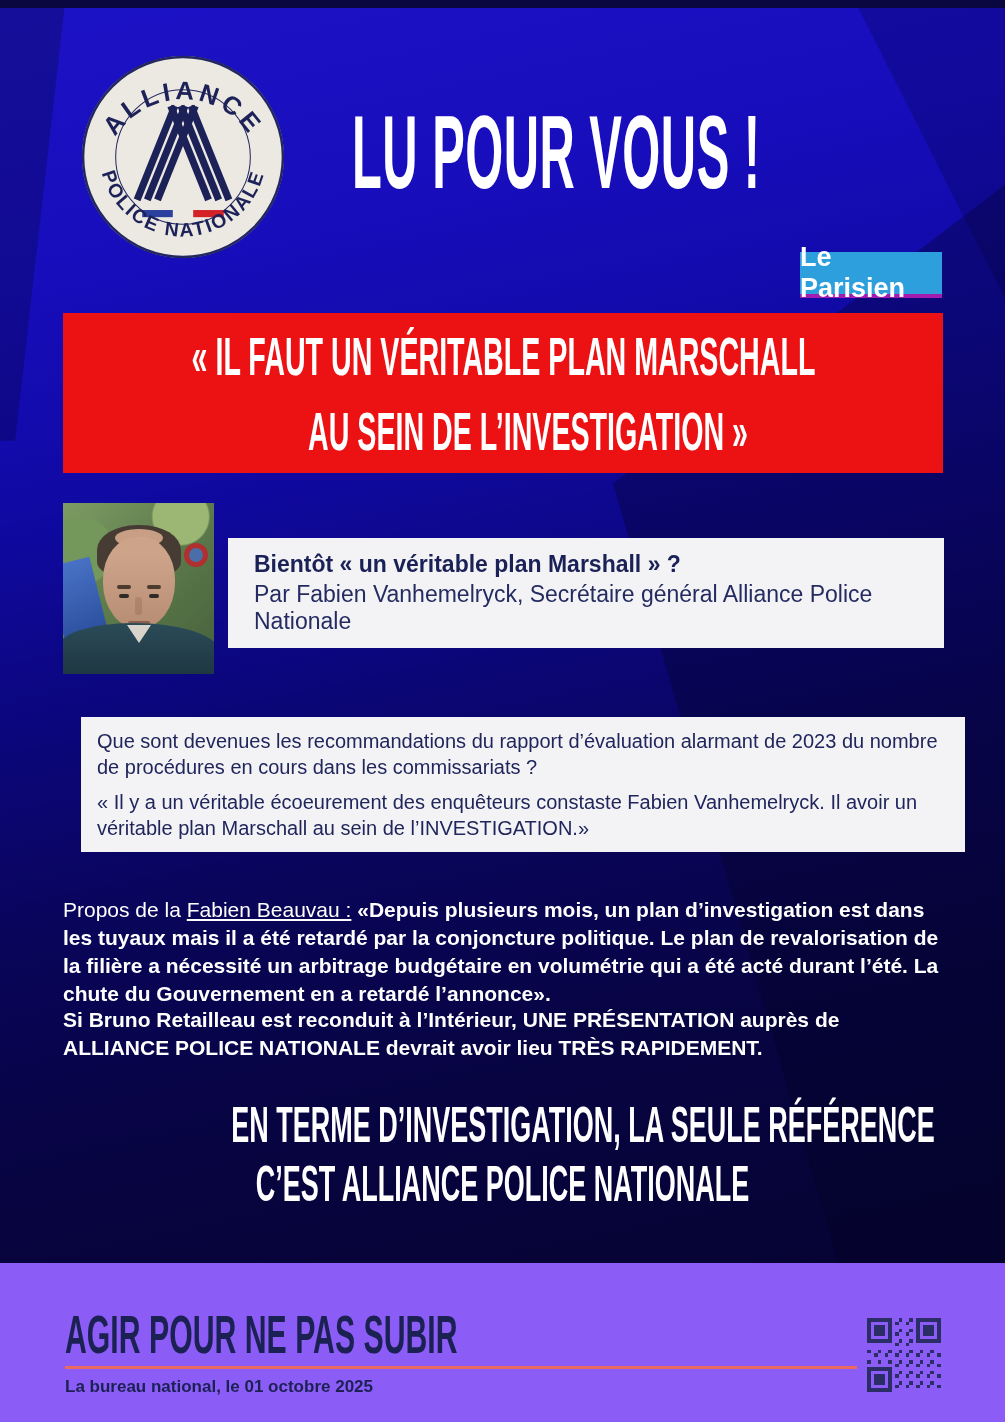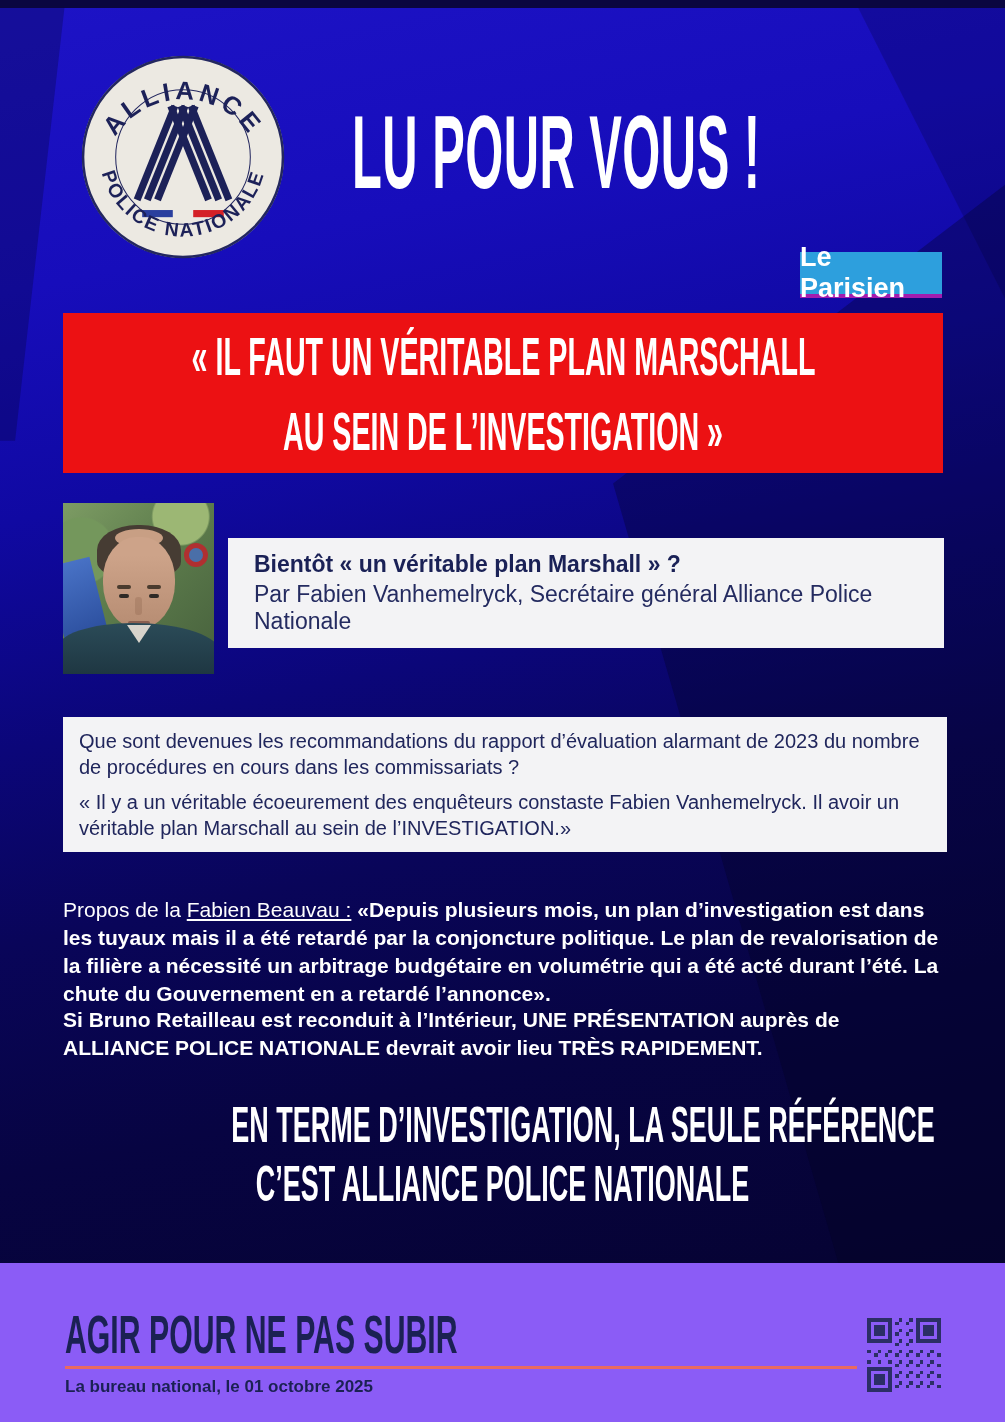--- a/index.html
+++ b/index.html
@@ -23,21 +23,21 @@
     font-size:104px;line-height:1;white-space:nowrap;
     transform:scaleX(.47);transform-origin:left top;letter-spacing:1px;}
   
   .parisien{position:absolute;left:800px;top:252px;width:142px;height:42px;
     background:#2d9fdd;border-bottom:4px solid #a21caf;color:#fff;
     display:flex;align-items:center;justify-content:center;
     font-weight:700;font-size:27px;}
   
   .banner{position:absolute;left:63px;width:880px;height:85px;background:#ec1113;
     display:flex;align-items:center;justify-content:center;overflow:hidden;}
-  .banner-1{top:313px;} .banner-2{top:388px;}
+  .banner-1{top:313px;} .banner-2{top:388px;justify-content:flex-end;}
   .banner span{color:#fff;font-weight:700;font-size:54px;white-space:nowrap;
     transform:scaleX(.53);letter-spacing:0;}
   
   .photo{position:absolute;left:63px;top:503px;width:151px;height:171px;overflow:hidden;
     background:
       radial-gradient(circle at 78% 8%,#9cb774 0 14%,rgba(0,0,0,0) 15%),
       radial-gradient(circle at 12% 28%,#74975c 0 18%,rgba(0,0,0,0) 19%),
       linear-gradient(135deg,#7d9c64 0%,#5d7c4c 45%,#46603c 100%);}
   .photo div{position:absolute;}
   .ph-flag{left:-8px;top:58px;width:44px;height:74px;transform:rotate(-14deg);
@@ -57,21 +57,21 @@
   .ph-jacket{left:-6px;top:120px;width:164px;height:56px;border-radius:46% 54% 0 0;
     background:linear-gradient(#2b4b58,#1d3540);}
   .ph-collar{left:64px;top:122px;width:24px;height:18px;background:#d8d4cc;
     clip-path:polygon(0 0,100% 0,50% 100%);}
   
   .card{background:#f3f3f5;box-sizing:border-box;color:#1a2156;}
   .card-article{position:absolute;left:228px;top:538px;width:716px;height:110px;
     padding:13px 26px;display:flex;flex-direction:column;justify-content:space-between;}
   .card-article .title{font-weight:700;font-size:23px;}
   .card-article .byline{font-weight:400;font-size:23px;color:#242b60;}
-  .card-excerpt{position:absolute;left:63px;top:717px;width:884px;padding:11px 16px;
+  .card-excerpt{position:absolute;left:81px;top:717px;width:884px;padding:11px 16px;
     font-size:20px;line-height:1.3;color:#20265c;}
   .card-excerpt p{margin:0;}
   .card-excerpt p + p{margin-top:9px;}
   
   .lead{position:absolute;left:63px;top:896px;width:882px;color:#fff;
     font-size:21px;line-height:1.33;}
   .lead .link{text-decoration:underline;}
   .lead .quote{font-weight:700;}
   .followup{position:absolute;left:63px;top:1006px;width:882px;color:#fff;
     font-size:21px;line-height:1.33;font-weight:700;}

